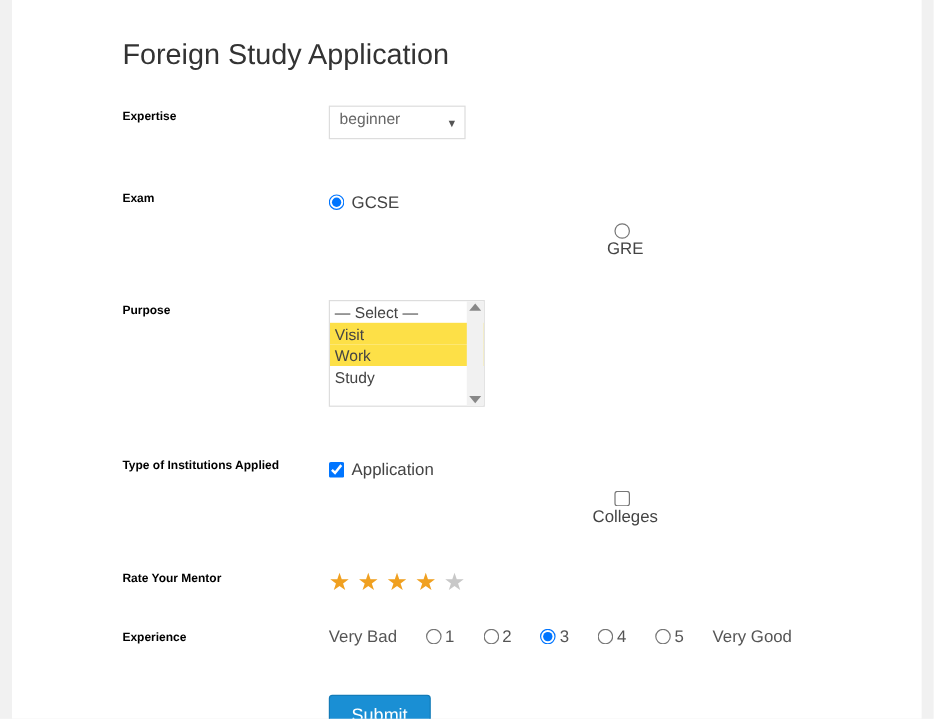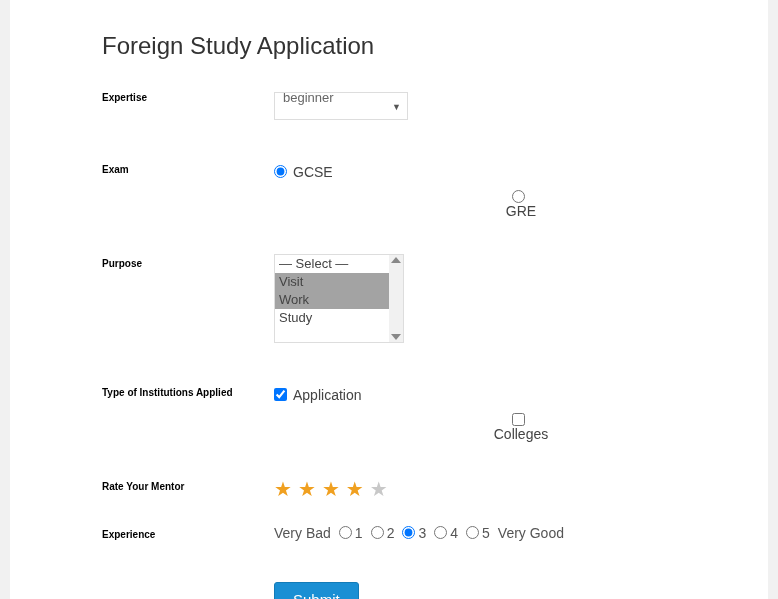--- a/index.html
+++ b/index.html
@@ -35,27 +35,27 @@
   font-size: 10px;
   color: #000000;
   line-height: 1.5;
   padding-top: 2px;
 }
 .field { flex: 1; }
 .select-box {
   border: 1px solid #ddd;
   background: #fff;
   height: 28px;
-  width: 134px;
+  width: 114px;
   padding: 2px 22px 18px 8px;
   font-size: 13px;
   color: #666;
   position: relative;
   display: inline-flex;
-  align-items: center;
+  align-items: flex-start;
 }
 .select-box .caret {
   position: absolute;
   right: 6px;
   top: 9px;
   font-size: 9px;
   color: #555;
 }
 .radio-row, .check-row {
   display: flex;
@@ -75,21 +75,21 @@
   background: #fff;
   position: relative;
   overflow: hidden;
 }
 .listbox .lb-option {
   height: 18px;
   padding: 0 4px;
   display: flex;
   align-items: center;
 }
-.listbox .lb-option.selected { background: #a3a3a3; }
+.listbox .lb-option.selected { background: #fde047; }
 .listbox .lb-scroll {
   position: absolute;
   right: 0; top: 0; bottom: 0;
   width: 14px;
   background: #f1f1f1;
 }
 .listbox .lb-thumb {
   position: absolute;
   top: 2px; right: 2px;
   width: 0; height: 0;
@@ -101,21 +101,21 @@
   top: auto; bottom: 2px;
   border-bottom: none;
   border-top: 6px solid #888;
 }
 .stars { display: flex; gap: 6px; font-size: 20px; }
 .star-filled { color: #f0a020; }
 .star-empty { color: #c8c8c8; }
 .exp-row {
   display: flex;
   align-items: center;
-  gap: 8px;
+  gap: 24px;
   font-size: 14px;
   color: #555;
 }
 .exp-row label { display: inline-flex; align-items: center; gap: 3px; }
 .submit-btn {
   background: #1a8fd4;
   border: 1px solid #137bb8;
   color: #fff;
   padding: 8px 18px;
   font-size: 15px;

